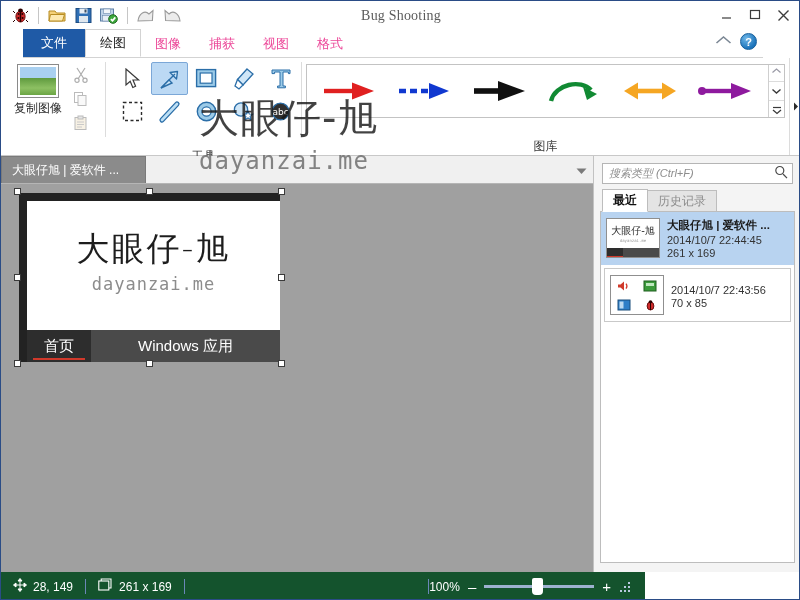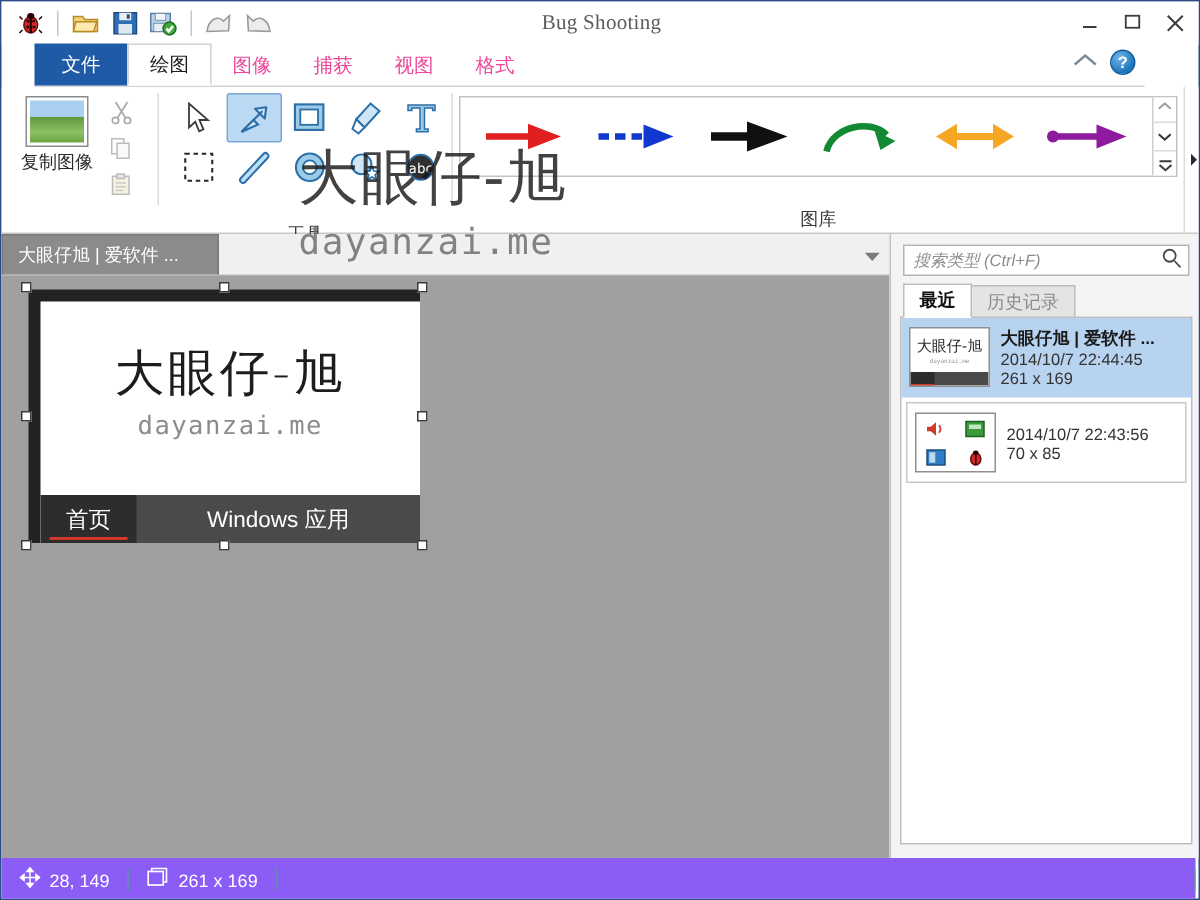--- a/index.html
+++ b/index.html
@@ -215,22 +215,22 @@
   .thumb-bar { position: absolute; bottom: 0; left: 0; width: 100%; height: 9px; background: #4a4a4a; display: flex; }
   .thumb-bar .h { width: 16px; background: #2d2d2d; border-bottom: 1px solid #d0392b; }
   .thumb-icons { display: grid; grid-template-columns: 1fr 1fr; grid-template-rows: 1fr 1fr; width: 100%; height: 100%; }
   .ticon { display: flex; align-items: center; justify-content: center; }
   .litem-text { display: flex; flex-direction: column; gap: 1px; min-width: 0; }
   .lt-title { font-size: 11.5px; font-weight: bold; color: #1a1a1a; white-space: nowrap; overflow: hidden; }
   .lt-meta { font-size: 11px; color: #333; }
 
   
   .statusbar {
-    position: absolute; left: 0; top: 571px; width: 796px; height: 29px;
-    background: #8b5cf6; color: #fff; display: flex; align-items: center; font-size: 12px;
+    position: absolute; left: 0; top: 571px; width: 644px; height: 29px;
+    background: #14532d; color: #fff; display: flex; align-items: center; font-size: 12px;
   }
   .sb-item { display: flex; align-items: center; gap: 6px; padding: 0 12px; }
   .sb-sep { width: 1px; height: 15px; background: #6b87b8; }
   .sb-spacer { flex: 1; }
   .zoom-wrap { display: flex; align-items: center; gap: 8px; padding-right: 8px; }
   .zoom-track { width: 110px; height: 3px; background: #9db1d0; position: relative; }
   .zoom-thumb {
     position: absolute; left: 48px; top: -7px; width: 11px; height: 17px; background: #fff;
     border-radius: 2px 2px 4px 4px;
   }
@@ -637,15 +637,31 @@
         <svg width="15" height="14" viewBox="0 0 15 14">
           <rect x="0.8" y="3" width="10" height="9" fill="none" stroke="#ffffff" stroke-width="1.1"></rect>
           <path d="M3.2 3 V1 H13 v9 h-2" fill="none" stroke="#ffffff" stroke-width="1.1"></path>
         </svg>
       </span>
       <span>261 x 169</span>
     </div>
     <div class="sb-sep"></div>
     <div class="sb-spacer"></div>
     <div class="sb-sep"></div>
+    <div class="zoom-wrap">
+      <span>100%</span>
+      <span class="zoom-sign">–</span>
+      <div class="zoom-track">
+        <div class="zoom-thumb"></div>
+      </div>
+      <span class="zoom-sign">+</span>
+      <div class="grip">
+        <i style="left:9px;top:2px"></i>
+          <i style="left:5px;top:6px"></i>
+          <i style="left:9px;top:6px"></i>
+        <i style="left:1px;top:10px"></i>
+          <i style="left:5px;top:10px"></i>
+          <i style="left:9px;top:10px"></i>
+      </div>
+    </div>
   </div>
 
 </div>
 
 </body></html>

